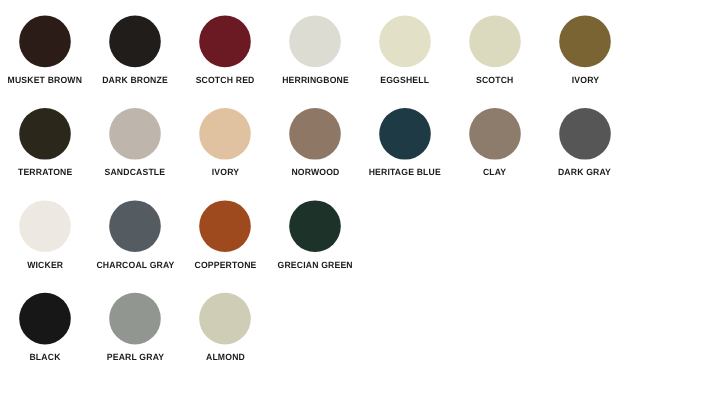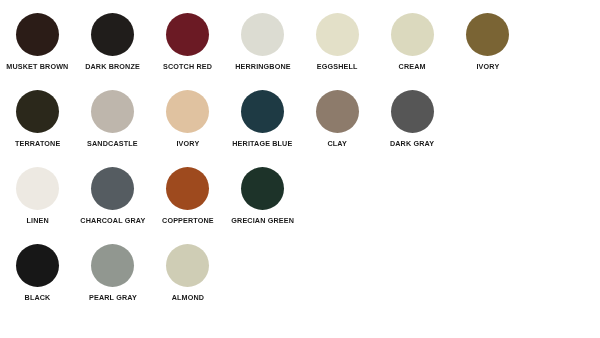--- a/index.html
+++ b/index.html
@@ -77,21 +77,21 @@
     <div class="swatch-cell">
       <div class="swatch-circle" style="background: rgb(220, 220, 210);"></div>
       <div class="swatch-label">HERRINGBONE</div>
     </div>
     <div class="swatch-cell">
       <div class="swatch-circle" style="background: rgb(227, 224, 200);"></div>
       <div class="swatch-label">EGGSHELL</div>
     </div>
     <div class="swatch-cell">
       <div class="swatch-circle" style="background: rgb(219, 217, 190);"></div>
-      <div class="swatch-label">CREAM</div>
+      <div class="swatch-label">SCOTCH</div>
     </div>
     <div class="swatch-cell">
       <div class="swatch-circle" style="background: rgb(122, 100, 52);"></div>
       <div class="swatch-label">IVORY</div>
     </div>
   </div>
 
   <div class="swatch-row">
     <div class="swatch-cell">
       <div class="swatch-circle" style="background: rgb(43, 40, 27);"></div>
@@ -99,37 +99,41 @@
     </div>
     <div class="swatch-cell">
       <div class="swatch-circle" style="background: rgb(190, 182, 172);"></div>
       <div class="swatch-label">SANDCASTLE</div>
     </div>
     <div class="swatch-cell">
       <div class="swatch-circle" style="background: rgb(224, 194, 160);"></div>
       <div class="swatch-label">IVORY</div>
     </div>
     <div class="swatch-cell">
+      <div class="swatch-circle" style="background: rgb(142, 119, 101);"></div>
+      <div class="swatch-label">NORWOOD</div>
+    </div>
+    <div class="swatch-cell">
       <div class="swatch-circle" style="background: rgb(30, 58, 68);"></div>
       <div class="swatch-label">HERITAGE BLUE</div>
     </div>
     <div class="swatch-cell">
       <div class="swatch-circle" style="background: rgb(141, 123, 107);"></div>
       <div class="swatch-label">CLAY</div>
     </div>
     <div class="swatch-cell">
       <div class="swatch-circle" style="background: rgb(86, 86, 86);"></div>
       <div class="swatch-label">DARK GRAY</div>
     </div>
   </div>
 
   <div class="swatch-row">
     <div class="swatch-cell">
       <div class="swatch-circle" style="background: rgb(237, 233, 226);"></div>
-      <div class="swatch-label">LINEN</div>
+      <div class="swatch-label">WICKER</div>
     </div>
     <div class="swatch-cell">
       <div class="swatch-circle" style="background: rgb(85, 92, 97);"></div>
       <div class="swatch-label">CHARCOAL GRAY</div>
     </div>
     <div class="swatch-cell">
       <div class="swatch-circle" style="background: rgb(158, 74, 30);"></div>
       <div class="swatch-label">COPPERTONE</div>
     </div>
     <div class="swatch-cell">

